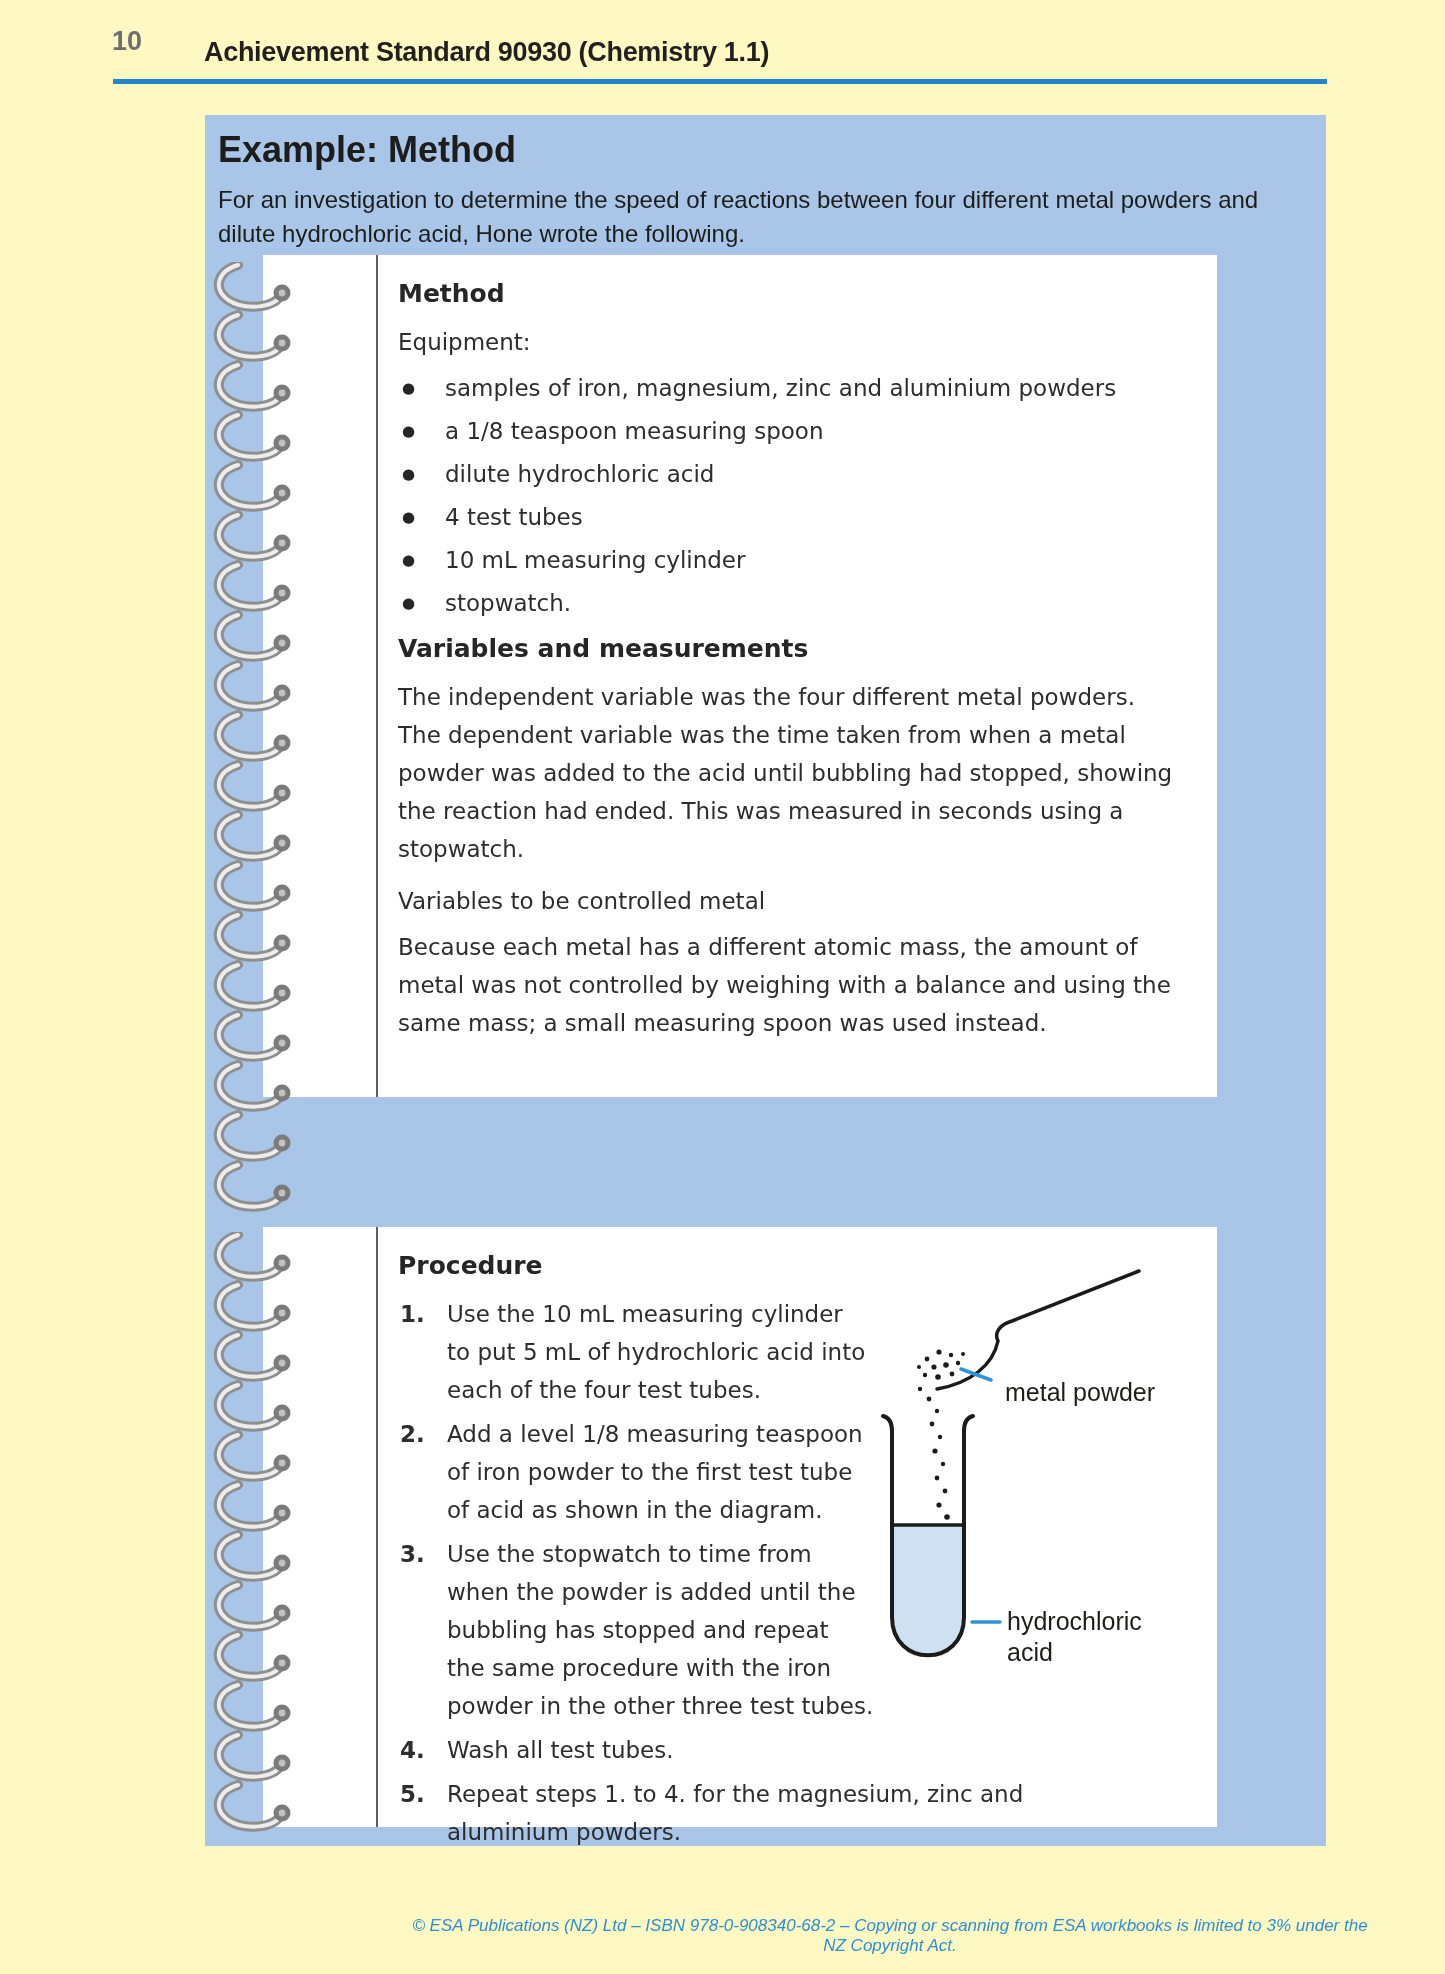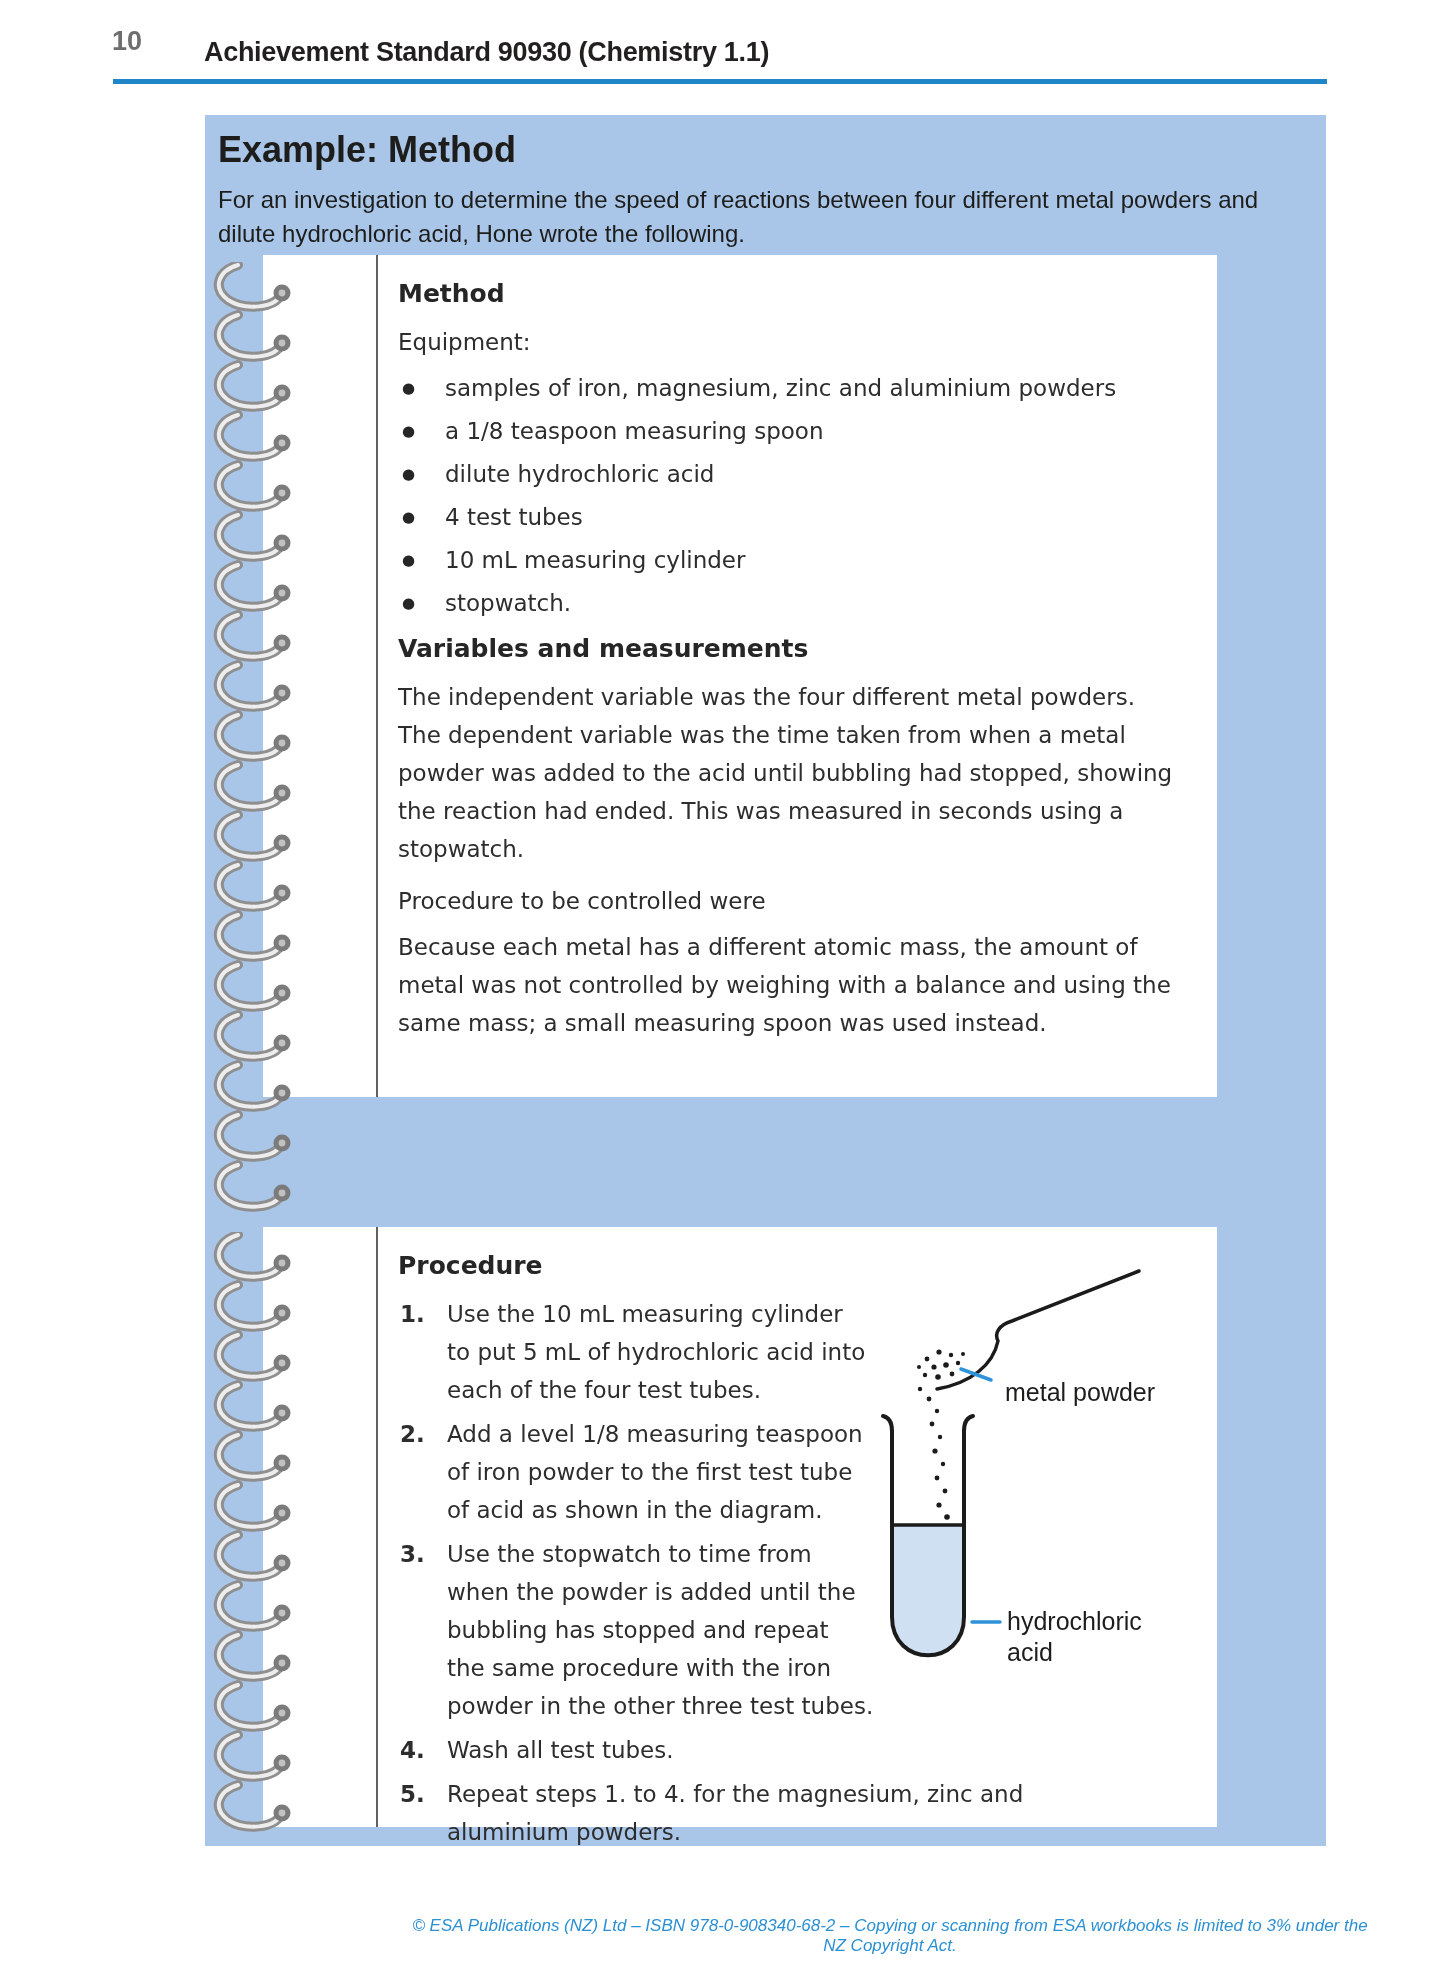--- a/index.html
+++ b/index.html
@@ -1,17 +1,17 @@
 <!DOCTYPE html>
 <html><head>
 <meta charset="utf-8">
 <style>
   html,body{margin:0;padding:0;}
   body{background:#c9d6ea;font-family:"Liberation Sans", sans-serif;}
-  .page{position:relative;width:1445px;height:1974px;background:#ffffff;overflow:hidden;}
+  .page{position:relative;width:1445px;height:1974px;background:#fef9c3;overflow:hidden;}
 
   
   .page-number{position:absolute;left:112px;top:26px;font-size:27px;font-weight:bold;color:#6e6e6e;}
   .header-title{position:absolute;left:204px;top:26px;font-size:27px;font-weight:bold;color:#221f1f;letter-spacing:-0.3px;margin-top:11px;}
   .header-rule{position:absolute;left:113px;top:79px;width:1214px;height:5px;background:#2186c8;}
 
   
   .example-panel{position:absolute;left:205px;top:115px;width:1121px;height:1731px;background:#a9c5e8;}
   .example-heading{margin:14px 0 0 13px;font-size:36px;font-weight:bold;color:#1d1d1b;}
   .example-intro{margin:12px 13px 0 13px;width:1092px;font-size:24px;line-height:34px;color:#1d1d1b;}
@@ -71,21 +71,21 @@
       <ul class="equip-list">
         <li>samples of iron, magnesium, zinc and aluminium powders</li>
         <li>a 1/8 teaspoon measuring spoon</li>
         <li>dilute hydrochloric acid</li>
         <li>4 test tubes</li>
         <li>10 mL measuring cylinder</li>
         <li>stopwatch.</li>
       </ul>
       <div class="hand-heading">Variables and measurements</div>
       <div class="hand-para">The independent variable was the four different metal powders. The dependent variable was the time taken from when a metal powder was added to the acid until bubbling had stopped, showing the reaction had ended. This was measured in seconds using a stopwatch.</div>
-      <div class="hand-label">Procedure to be controlled were</div>
+      <div class="hand-label">Variables to be controlled metal</div>
       <div class="hand-para">Because each metal has a different atomic mass, the amount of metal was not controlled by weighing with a balance and using the same mass; a small measuring spoon was used instead.</div>
     </div>
   </div>
 
   <div class="note-card second">
     <div class="margin-line"></div>
     <div class="note-content">
 
       <svg class="diagram" viewBox="0 0 300 428" xmlns="http://www.w3.org/2000/svg">
 

